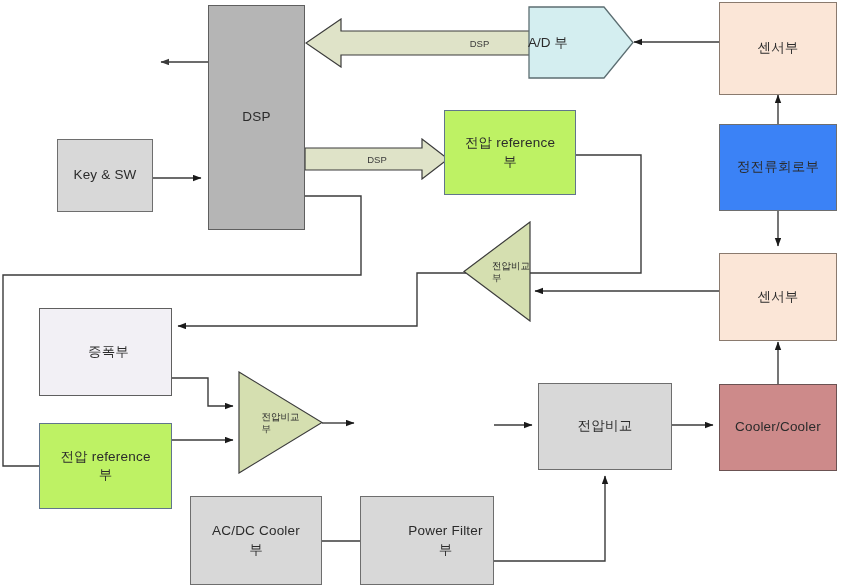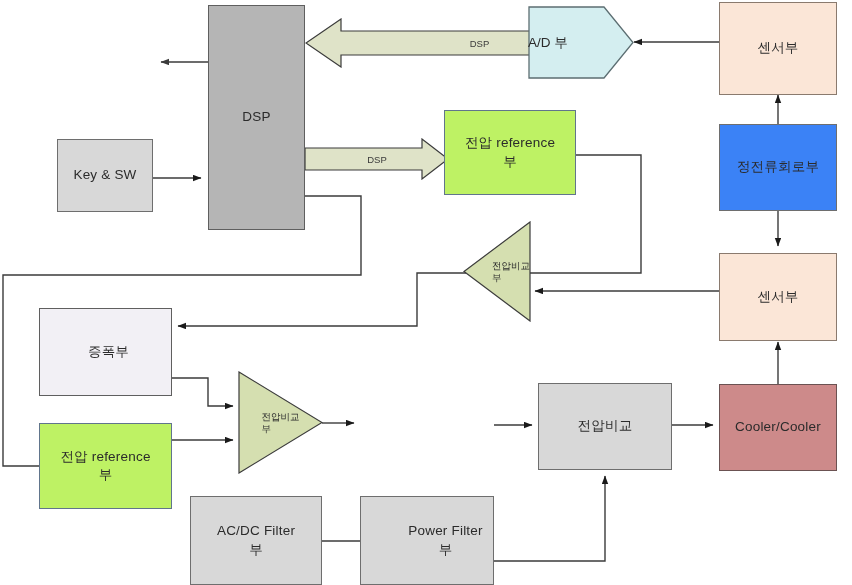--- a/index.html
+++ b/index.html
@@ -240,21 +240,21 @@
 
   <div class="node rect n-filter" style="left:538px; top:383px; width:134px; height:87px;">
     <span class="lbl">전압비교</span>
   </div>
 
   <div class="node rect n-heater" style="left:719px; top:384px; width:118px; height:87px;">
     <span class="lbl">Cooler/Cooler</span>
   </div>
 
   <div class="node rect n-power" style="left:190px; top:496px; width:132px; height:89px;">
-    <span class="lbl">AC/DC Filter
+    <span class="lbl">AC/DC Cooler
 부</span>
   </div>
 
   <div class="node rect n-power" style="left:360px; top:496px; width:134px; height:89px;padding-left:37px;">
     <span class="lbl">Power Filter 부</span>
   </div>
 
 </div>
 
 </body></html>

